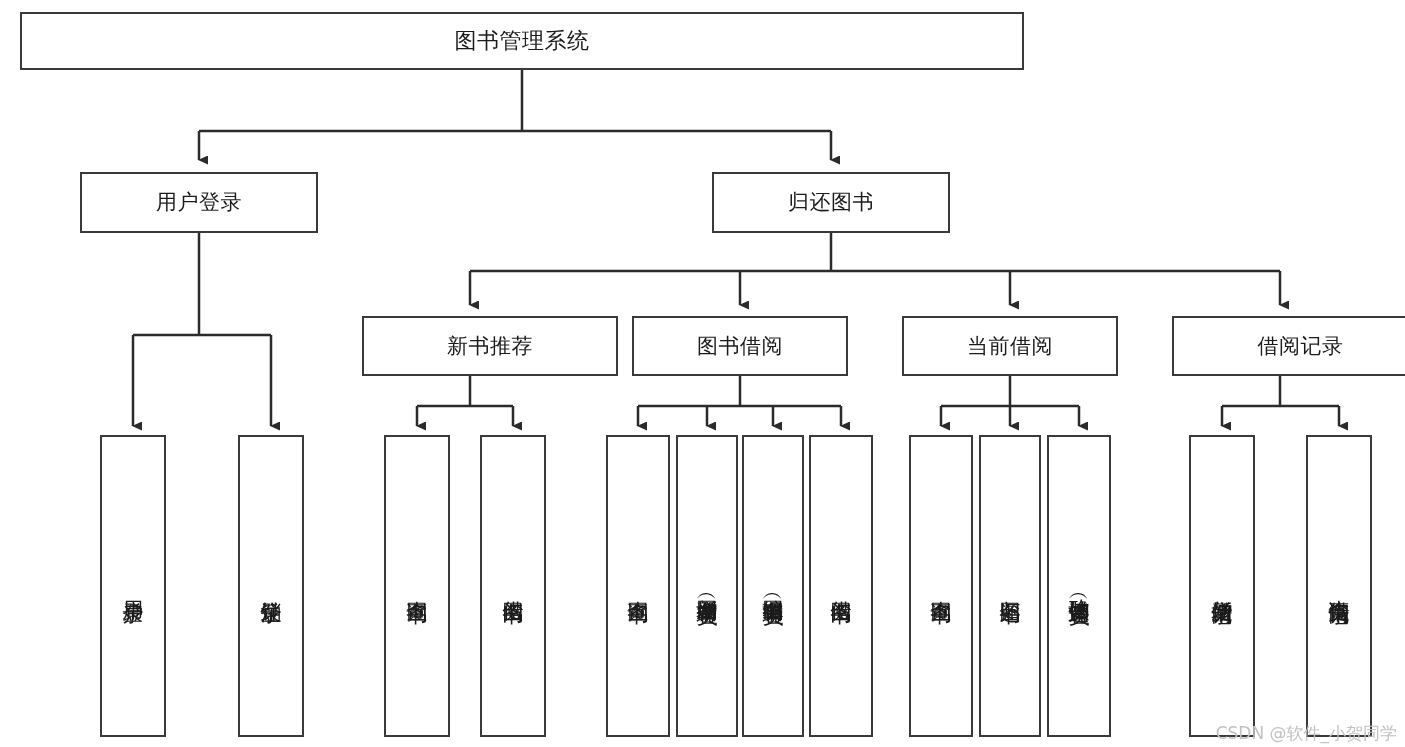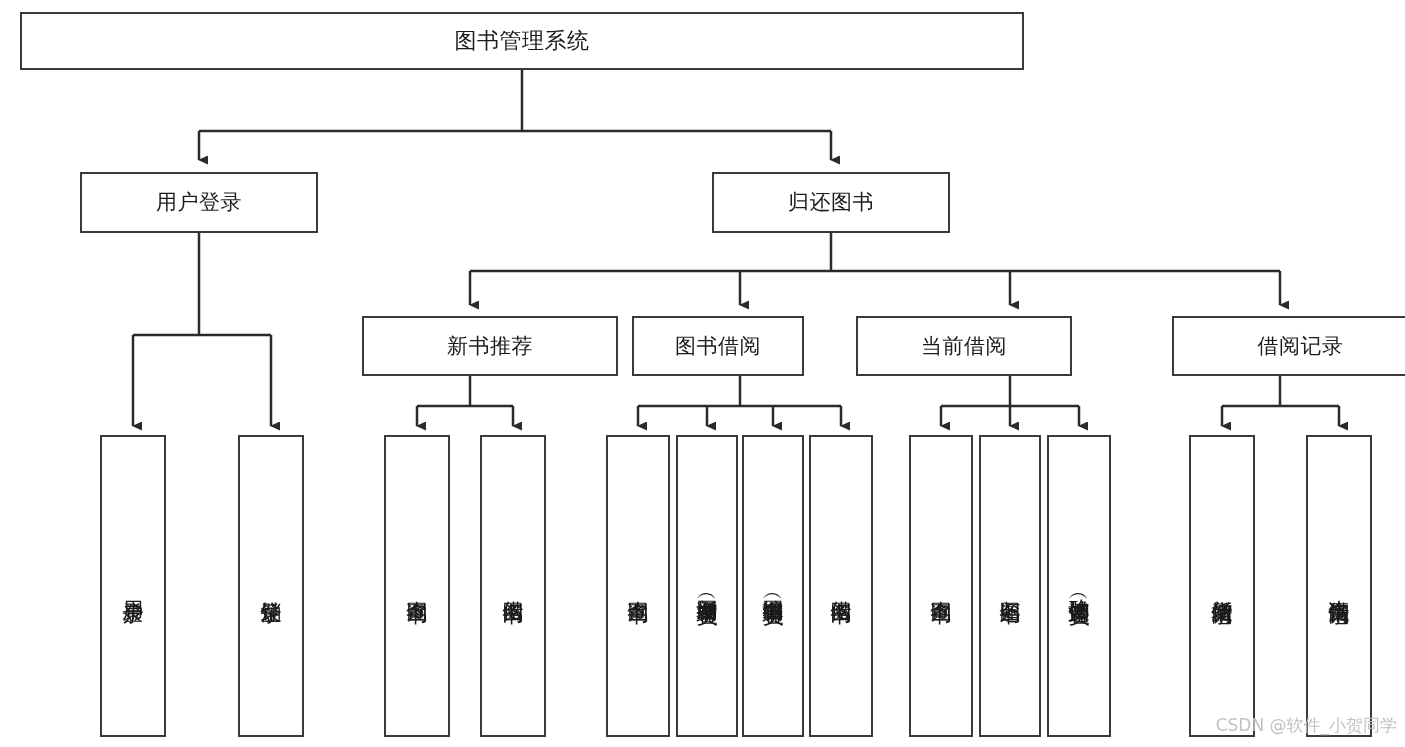--- a/index.html
+++ b/index.html
@@ -60,21 +60,21 @@
     writing-mode: vertical-rl;
     text-orientation: upright;
     font-size: 21px;
     line-height: 1.05;
     letter-spacing: 1px;
     max-height: 292px;
   }
   #watermark {
     position: absolute;
     right: 8px;
-    bottom: 10px;
+    bottom: 2px;
     font-size: 17px;
     color: #c2c2c2;
     white-space: nowrap;
     z-index: 3;
     font-family: "DejaVu Sans", "Liberation Sans", sans-serif;
   }
 </style>
 </head>
 <body>
 
@@ -139,25 +139,25 @@
   </div>
 
   <div class="node horiz" style="left:712px; top:172px; width:238px; height:61px;">
     <span class="label">归还图书</span>
   </div>
 
   <div class="node horiz" style="left:362px; top:316px; width:256px; height:60px;">
     <span class="label">新书推荐</span>
   </div>
 
-  <div class="node horiz" style="left:632px; top:316px; width:172px; height:60px;">
+  <div class="node horiz" style="left:632px; top:316px; width:216px; height:60px;">
     <span class="label">图书借阅</span>
   </div>
 
-  <div class="node horiz" style="left:856px; top:316px; width:216px; height:60px;">
+  <div class="node horiz" style="left:902px; top:316px; width:216px; height:60px;">
     <span class="label">当前借阅</span>
   </div>
 
   <div class="node horiz" style="left:1172px; top:316px; width:257px; height:60px;">
     <span class="label">借阅记录</span>
   </div>
 
   <div class="node vert" style="left:100px; top:435px; width:66px; height:302px;">
     <span class="label">用户登录</span>
   </div>

